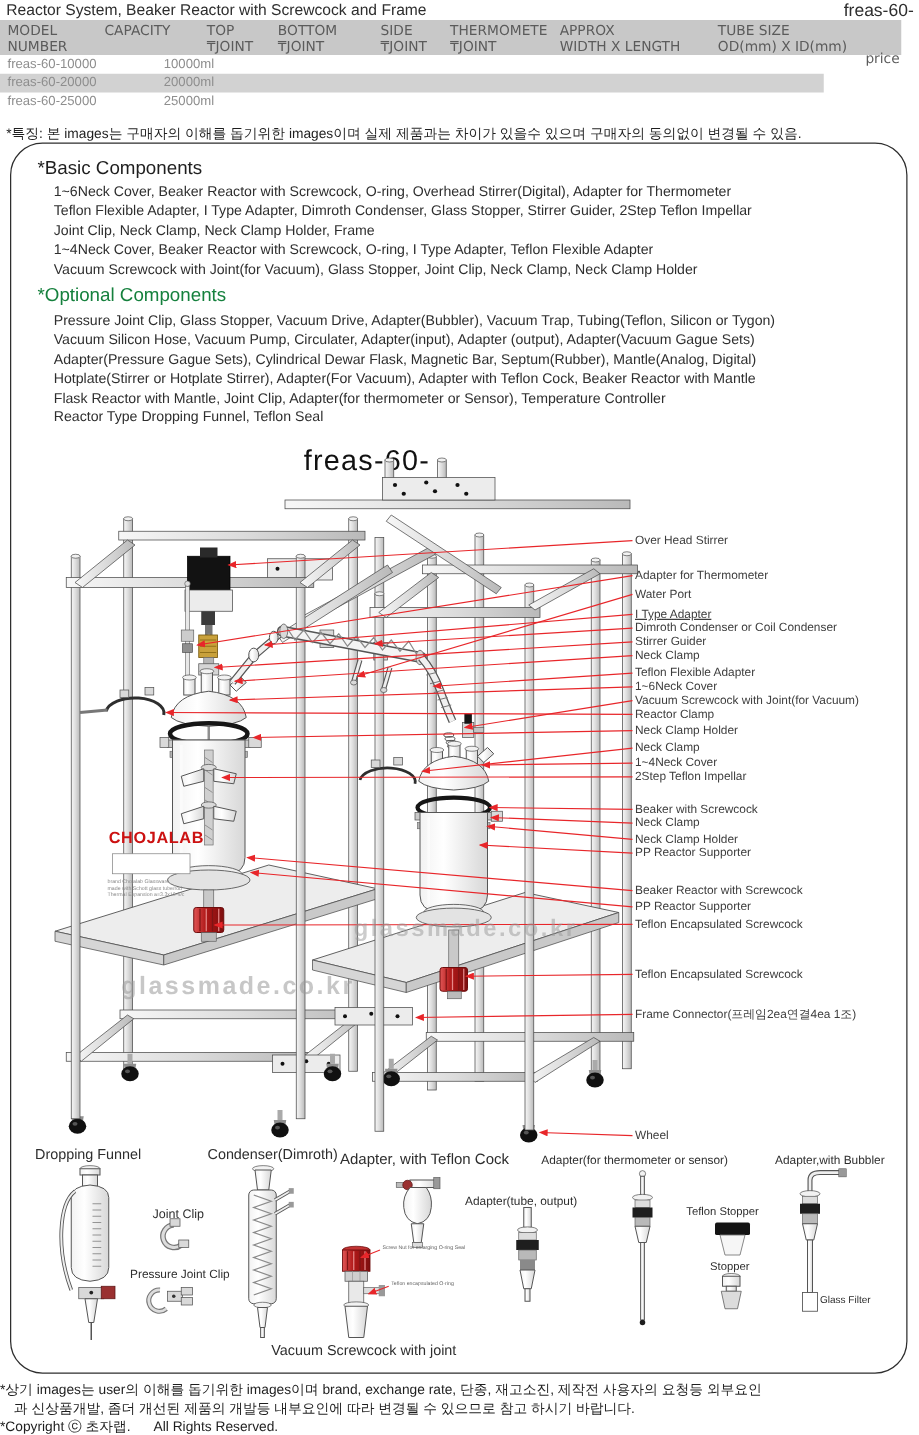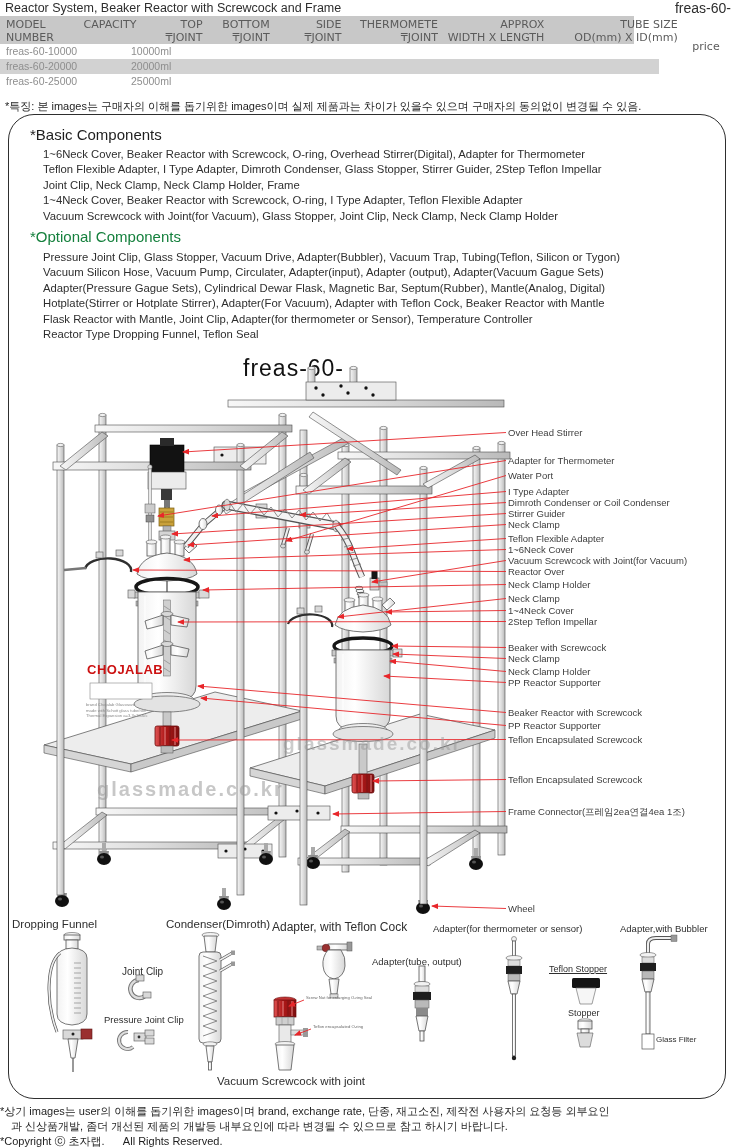--- a/index.html
+++ b/index.html
@@ -1,21 +1,21 @@
 <!DOCTYPE html>
 <html><head>
 <meta charset="utf-8">
 <style>
   html,body{margin:0;padding:0;background:#fff}
   .page{position:relative;width:735px;height:1148px;background:#fff;
         font-family:"Liberation Sans",sans-serif;overflow:hidden}
   #doc-title{position:absolute;left:5px;top:1px;font-size:12.5px;color:#2e2e2e;white-space:nowrap}
   #doc-code{position:absolute;right:4px;top:0;font-size:14px;color:#2e2e2e}
-  #table-head{position:absolute;left:0;top:16px;width:634px;height:28px;background:#c8c8c8}
-  .th{position:absolute;top:2px;text-align:right;transform:translateX(-50%);
+  #table-head{position:absolute;left:0;top:16px;width:721px;height:28px;background:#c8c8c8}
+  .th{position:absolute;top:2px;text-align:left;transform:translateX(-50%);
       font-size:11px;color:#5b5b5b;line-height:13px;white-space:nowrap;
       font-family:"DejaVu Sans","Liberation Sans",sans-serif}
   .th.left{transform:none;text-align:left}
   #table-rows{position:absolute;left:0;top:44px;width:659px}
   .tr{position:relative;height:15px}
   .tr.shaded{background:#d2d2d2}
   .tr span{position:absolute;top:1px;font-size:10.5px;color:#8e8e8e;white-space:nowrap}
   .cell-model{left:6px}.cell-cap{left:131px}
   #note{position:absolute;left:5px;top:99px;font-size:11px;color:#1e1e1e;white-space:nowrap}
   #main-box{position:absolute;left:8px;top:114px;width:716px;height:983px;
@@ -572,28 +572,28 @@
         <line x1="506" y1="779.5" x2="373" y2="781" class="ld" marker-end="url(#arr)"></line>
         <line x1="506" y1="811.5" x2="333" y2="814" class="ld" marker-end="url(#arr)"></line>
         <line x1="506" y1="908.5" x2="432" y2="906" class="ld" marker-end="url(#arr)"></line>
       </g>
   </svg>
 
   <div id="dlabels">
       <div class="dlabel" style="top: 428px;">Over Head Stirrer</div>
       <div class="dlabel" style="top: 456px;">Adapter for Thermometer</div>
       <div class="dlabel" style="top: 471px;">Water Port</div>
-      <div class="dlabel" style="top: 487px;">I Type Adapter</div>
+      <div class="dlabel" style="top: 487px; text-decoration: underline;">I Type Adapter</div>
       <div class="dlabel" style="top: 498px;">Dimroth Condenser or Coil Condenser</div>
       <div class="dlabel" style="top: 509px;">Stirrer Guider</div>
       <div class="dlabel" style="top: 520px;">Neck Clamp</div>
       <div class="dlabel" style="top: 534px;">Teflon Flexible Adapter</div>
       <div class="dlabel" style="top: 545px;">1~6Neck Cover</div>
       <div class="dlabel" style="top: 556px;">Vacuum Screwcock with Joint(for Vacuum)</div>
-      <div class="dlabel" style="top: 567px;">Reactor Over</div>
+      <div class="dlabel" style="top: 567px;">Reactor Clamp</div>
       <div class="dlabel" style="top: 580px;">Neck Clamp Holder</div>
       <div class="dlabel" style="top: 594px;">Neck Clamp</div>
       <div class="dlabel" style="top: 606px;">1~4Neck Cover</div>
       <div class="dlabel" style="top: 617px;">2Step Teflon Impellar</div>
       <div class="dlabel" style="top: 643px;">Beaker with Screwcock</div>
       <div class="dlabel" style="top: 654px;">Neck Clamp</div>
       <div class="dlabel" style="top: 667px;">Neck Clamp Holder</div>
       <div class="dlabel" style="top: 678px;">PP Reactor Supporter</div>
       <div class="dlabel" style="top: 708px;">Beaker Reactor with Screwcock</div>
       <div class="dlabel" style="top: 721px;">PP Reactor Supporter</div>
@@ -606,29 +606,29 @@
       <div class="wm" style="left: 87px; top: 662px; font-size: 13px; color: rgb(204, 17, 17); opacity: 1; letter-spacing: 0.5px;">CHOJALAB</div>
       <div class="wm" style="left: 283px; top: 733px; font-size: 19px; color: rgb(154, 154, 154); opacity: 0.5; letter-spacing: 2px;">glassmade.co.kr</div>
       <div class="wm" style="left: 97px; top: 778px; font-size: 20px; color: rgb(154, 154, 154); opacity: 0.55; letter-spacing: 2px;">glassmade.co.kr</div>
     </div>
   <div id="fineprint">
       <div class="fineprint" style="left: 86px; top: 702px;">brand Chojalab Glassware</div>
       <div class="fineprint" style="left: 86px; top: 707.6px;">made with Schott glass tube/rod</div>
       <div class="fineprint" style="left: 86px; top: 713.2px;">Thermal Expansion a=3.3x10-6/c</div>
     </div>
   <div id="blabels">
-      <div class="blabel" style="left: 12px; top: 918px; font-size: 11.5px;">Dropping Funnel</div>
+      <div class="blabel" style="left: 28px; top: 918px; font-size: 11.5px;">Dropping Funnel</div>
       <div class="blabel" style="left: 166px; top: 918px; font-size: 11.5px;">Condenser(Dimroth)</div>
       <div class="blabel" style="left: 272px; top: 920px; font-size: 12px;">Adapter, with Teflon Cock</div>
       <div class="blabel" style="left: 433px; top: 923px; font-size: 9.5px;">Adapter(for thermometer or sensor)</div>
       <div class="blabel" style="left: 620px; top: 923px; font-size: 9.5px;">Adapter,with Bubbler</div>
       <div class="blabel" style="left: 122px; top: 966px; font-size: 10px;">Joint Clip</div>
       <div class="blabel" style="left: 104px; top: 1014px; font-size: 9.5px;">Pressure Joint Clip</div>
       <div class="blabel" style="left: 372px; top: 956px; font-size: 9.5px;">Adapter(tube, output)</div>
-      <div class="blabel" style="left: 549px; top: 964px; font-size: 9px; text-decoration: underline;">Teflon Stopper</div>
+      <div class="blabel" style="left: 549px; top: 964px; font-size: 9px;">Teflon Stopper</div>
       <div class="blabel" style="left: 568px; top: 1008px; font-size: 9px;">Stopper</div>
       <div class="blabel" style="left: 656px; top: 1035px; font-size: 8px;">Glass Filter</div>
       <div class="blabel" style="left: 217px; top: 1075px; font-size: 11.5px;">Vacuum Screwcock with joint</div>
       <div class="annot" style="left: 306px; top: 995px; font-size: 4.2px;">Screw Nut for enlarging O-ring Seal</div>
       <div class="annot" style="left: 313px; top: 1024px; font-size: 4.2px;">Teflon encapsulated O-ring</div>
     </div>
 
   <div id="footer1" class="footer-line" style="top: 1104px;">*상기 images는 user의 이해를 돕기위한 images이며 brand, exchange rate, 단종, 재고소진, 제작전 사용자의 요청등 외부요인</div>
   <div id="footer2" class="footer-line" style="top:1119px;left:8px"> 과 신상품개발, 좀더 개선된 제품의 개발등 내부요인에 따라 변경될 수 있으므로 참고 하시기 바랍니다.</div>
   <div id="footer3" class="footer-line" style="top:1134px">*Copyright ⓒ 초자랩.      All Rights Reserved.</div>

